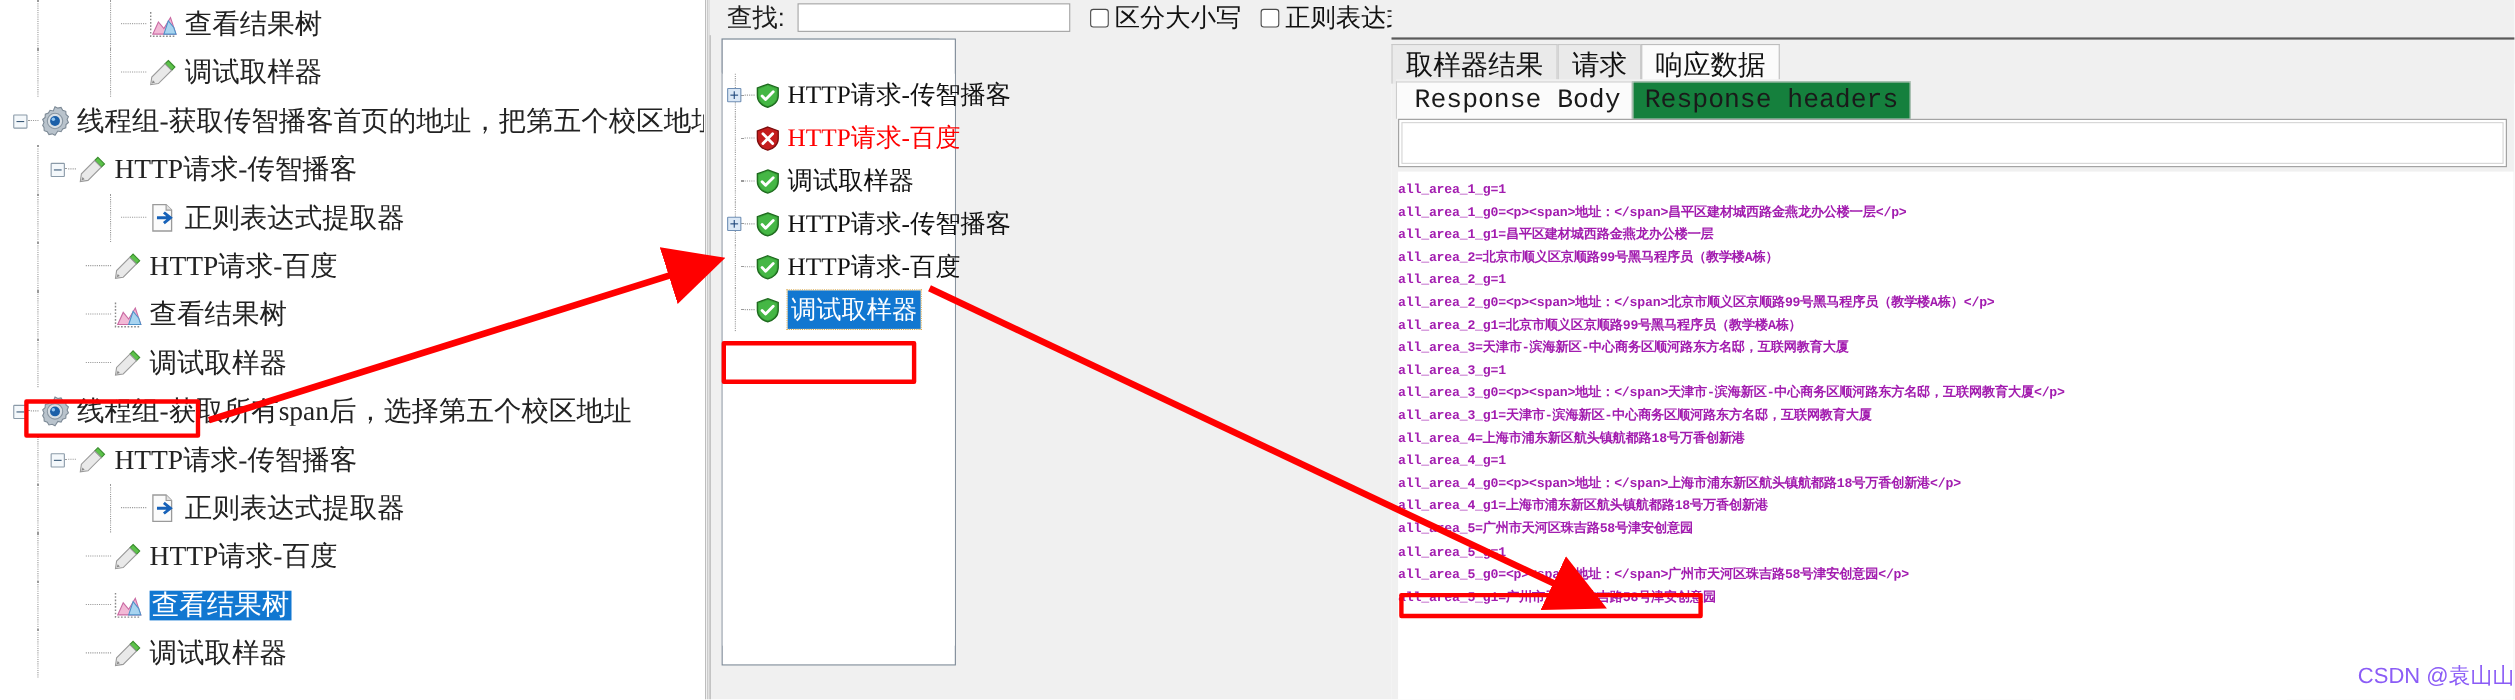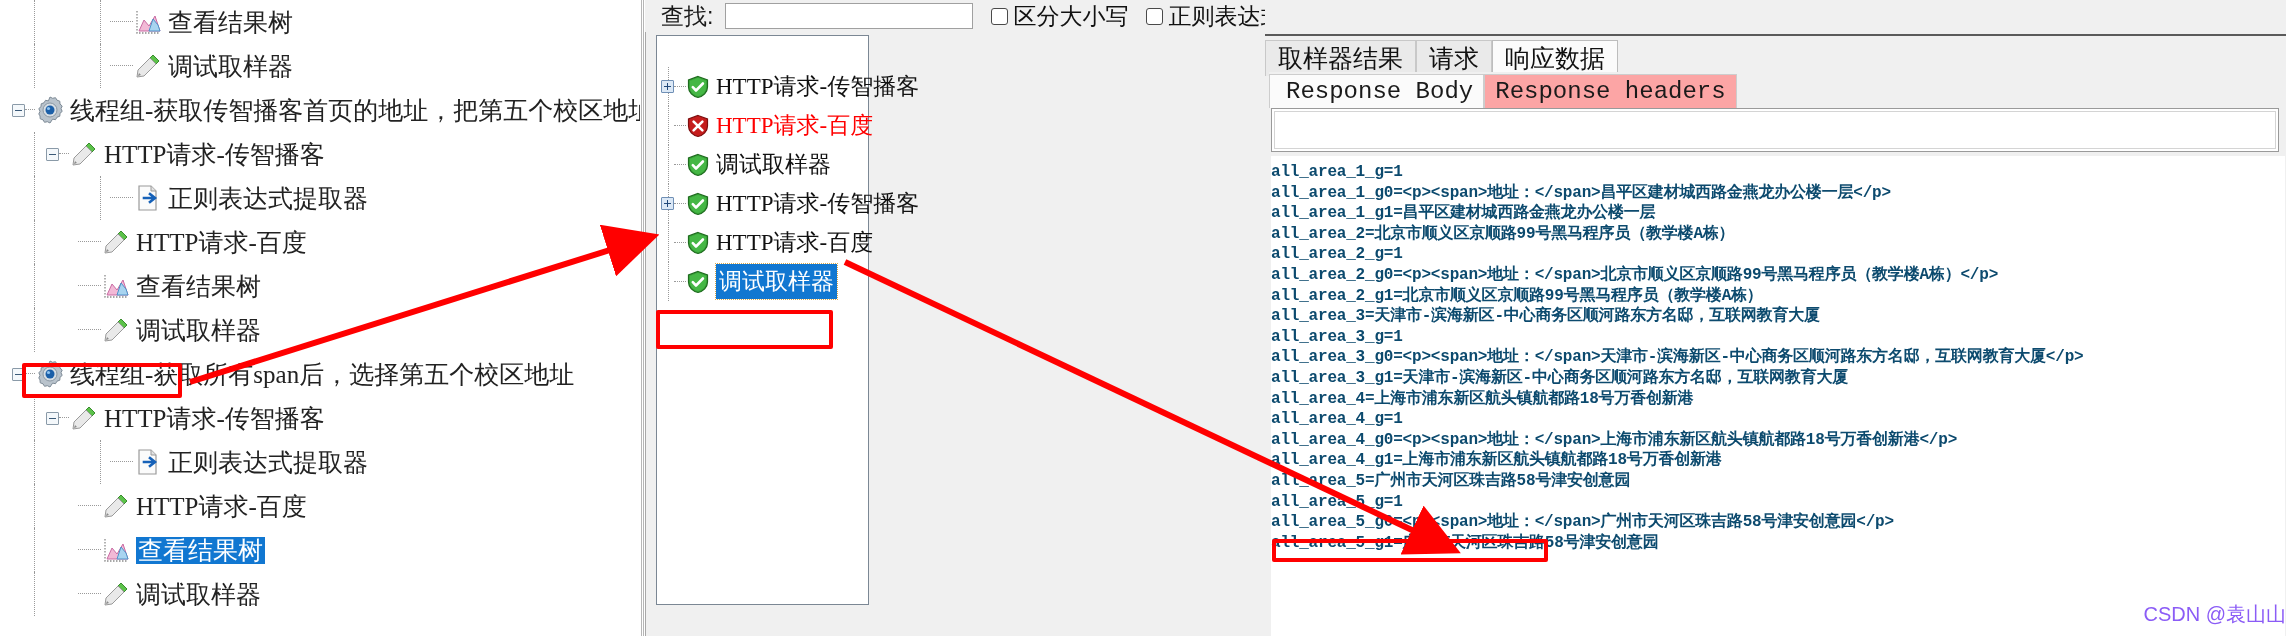--- a/index.html
+++ b/index.html
@@ -126,38 +126,38 @@
     font-size:25px;color:#111;background:#eaeaea;border:1px solid #c8c8c8;
     border-bottom:none;box-sizing:border-box;margin-right:0px;
   }
   .tab.active{background:#fbfbfb;border-color:#bdbdbd;}
   #subtabs-row{
     position:absolute;left:4px;top:72px;width:1013px;height:36px;
     display:flex;align-items:flex-end;background:#f0f0f0;
   }
   .subtab{
     height:34px;padding:0 10px;display:flex;align-items:center;
-    font-size:24px;color:#1a1a1a;background:#fca5a5;border:1px solid #cdcdcd;
+    font-size:24px;color:#1a1a1a;background:#15803d;border:1px solid #cdcdcd;
     border-bottom:none;box-sizing:border-box;font-family:"Liberation Mono",monospace;
   }
   .subtab.active{background:#fbfbfb;padding-left:16px;}
   #resp-field{
     position:absolute;left:6px;top:108px;width:1008px;height:44px;
     background:#ffffff;border:1px solid #9a9a9a;box-sizing:border-box;
   }
   #resp-field-inner{
     position:absolute;left:2px;top:2px;right:2px;bottom:2px;border:1px solid #d4d4d4;box-sizing:border-box;
   }
   #resp-body{
     position:absolute;left:6px;top:156px;width:1014px;height:480px;
     background:#ffffff;overflow:hidden;
   }
   .bline{
     height:20.6px;font-family:"Liberation Mono", monospace;
-    font-size:16px;color:#0c4a6e;white-space:nowrap;line-height:20.6px;
+    font-size:12px;color:#a21caf;white-space:nowrap;line-height:20.6px;
     font-weight:bold;letter-spacing:-0.2px;
   }
   .ruler{height:6px;}
   .csdn{
     position:absolute;right:0;bottom:8px;font-size:20px;color:#8b5cf6;
     font-family:"Liberation Sans",sans-serif;
   }
   
   #arrow-layer{position:absolute;left:0;top:0;width:2286px;height:636px;pointer-events:none;}
 </style>

